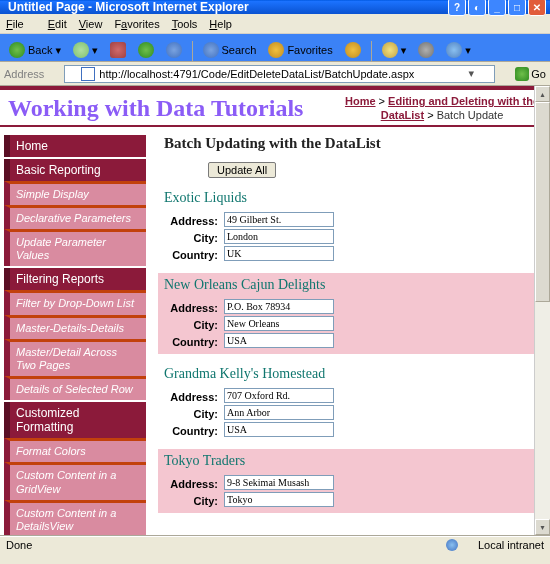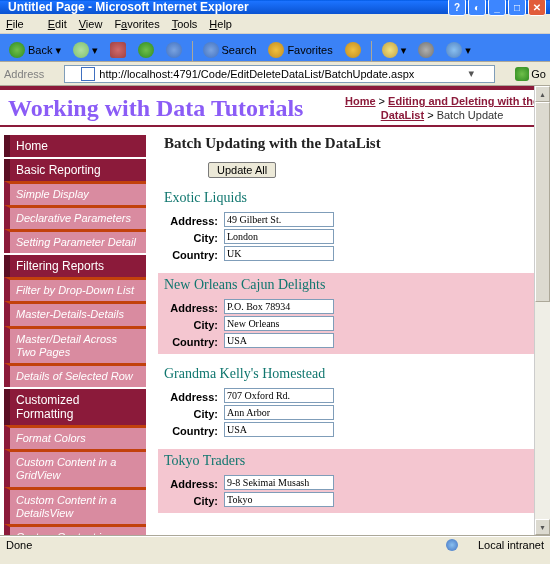--- a/index.html
+++ b/index.html
@@ -143,21 +143,21 @@
     <div class="breadcrumb">
       <a>Home</a><span> &gt; </span><a>Editing and Deleting with the DataList</a><span> &gt; </span><span class="cur">Batch Update</span>
     </div>
   </div>
   <div class="maincols">
     <div class="sidebar">
       <div class="navcat">Home</div>
       <div class="navcat">Basic Reporting</div>
       <div class="navitem">Simple Display</div>
       <div class="navitem">Declarative Parameters</div>
-      <div class="navitem">Setting Parameter Detail</div>
+      <div class="navitem">Update Parameter Values</div>
       <div class="navcat">Filtering Reports</div>
       <div class="navitem">Filter by Drop-Down List</div>
       <div class="navitem">Master-Details-Details</div>
       <div class="navitem">Master/Detail Across Two Pages</div>
       <div class="navitem">Details of Selected Row</div>
       <div class="navcat">Customized Formatting</div>
       <div class="navitem">Format Colors</div>
       <div class="navitem">Custom Content in a GridView</div>
       <div class="navitem">Custom Content in a DetailsView</div>
       <div class="navitem">Custom Content in a</div>

